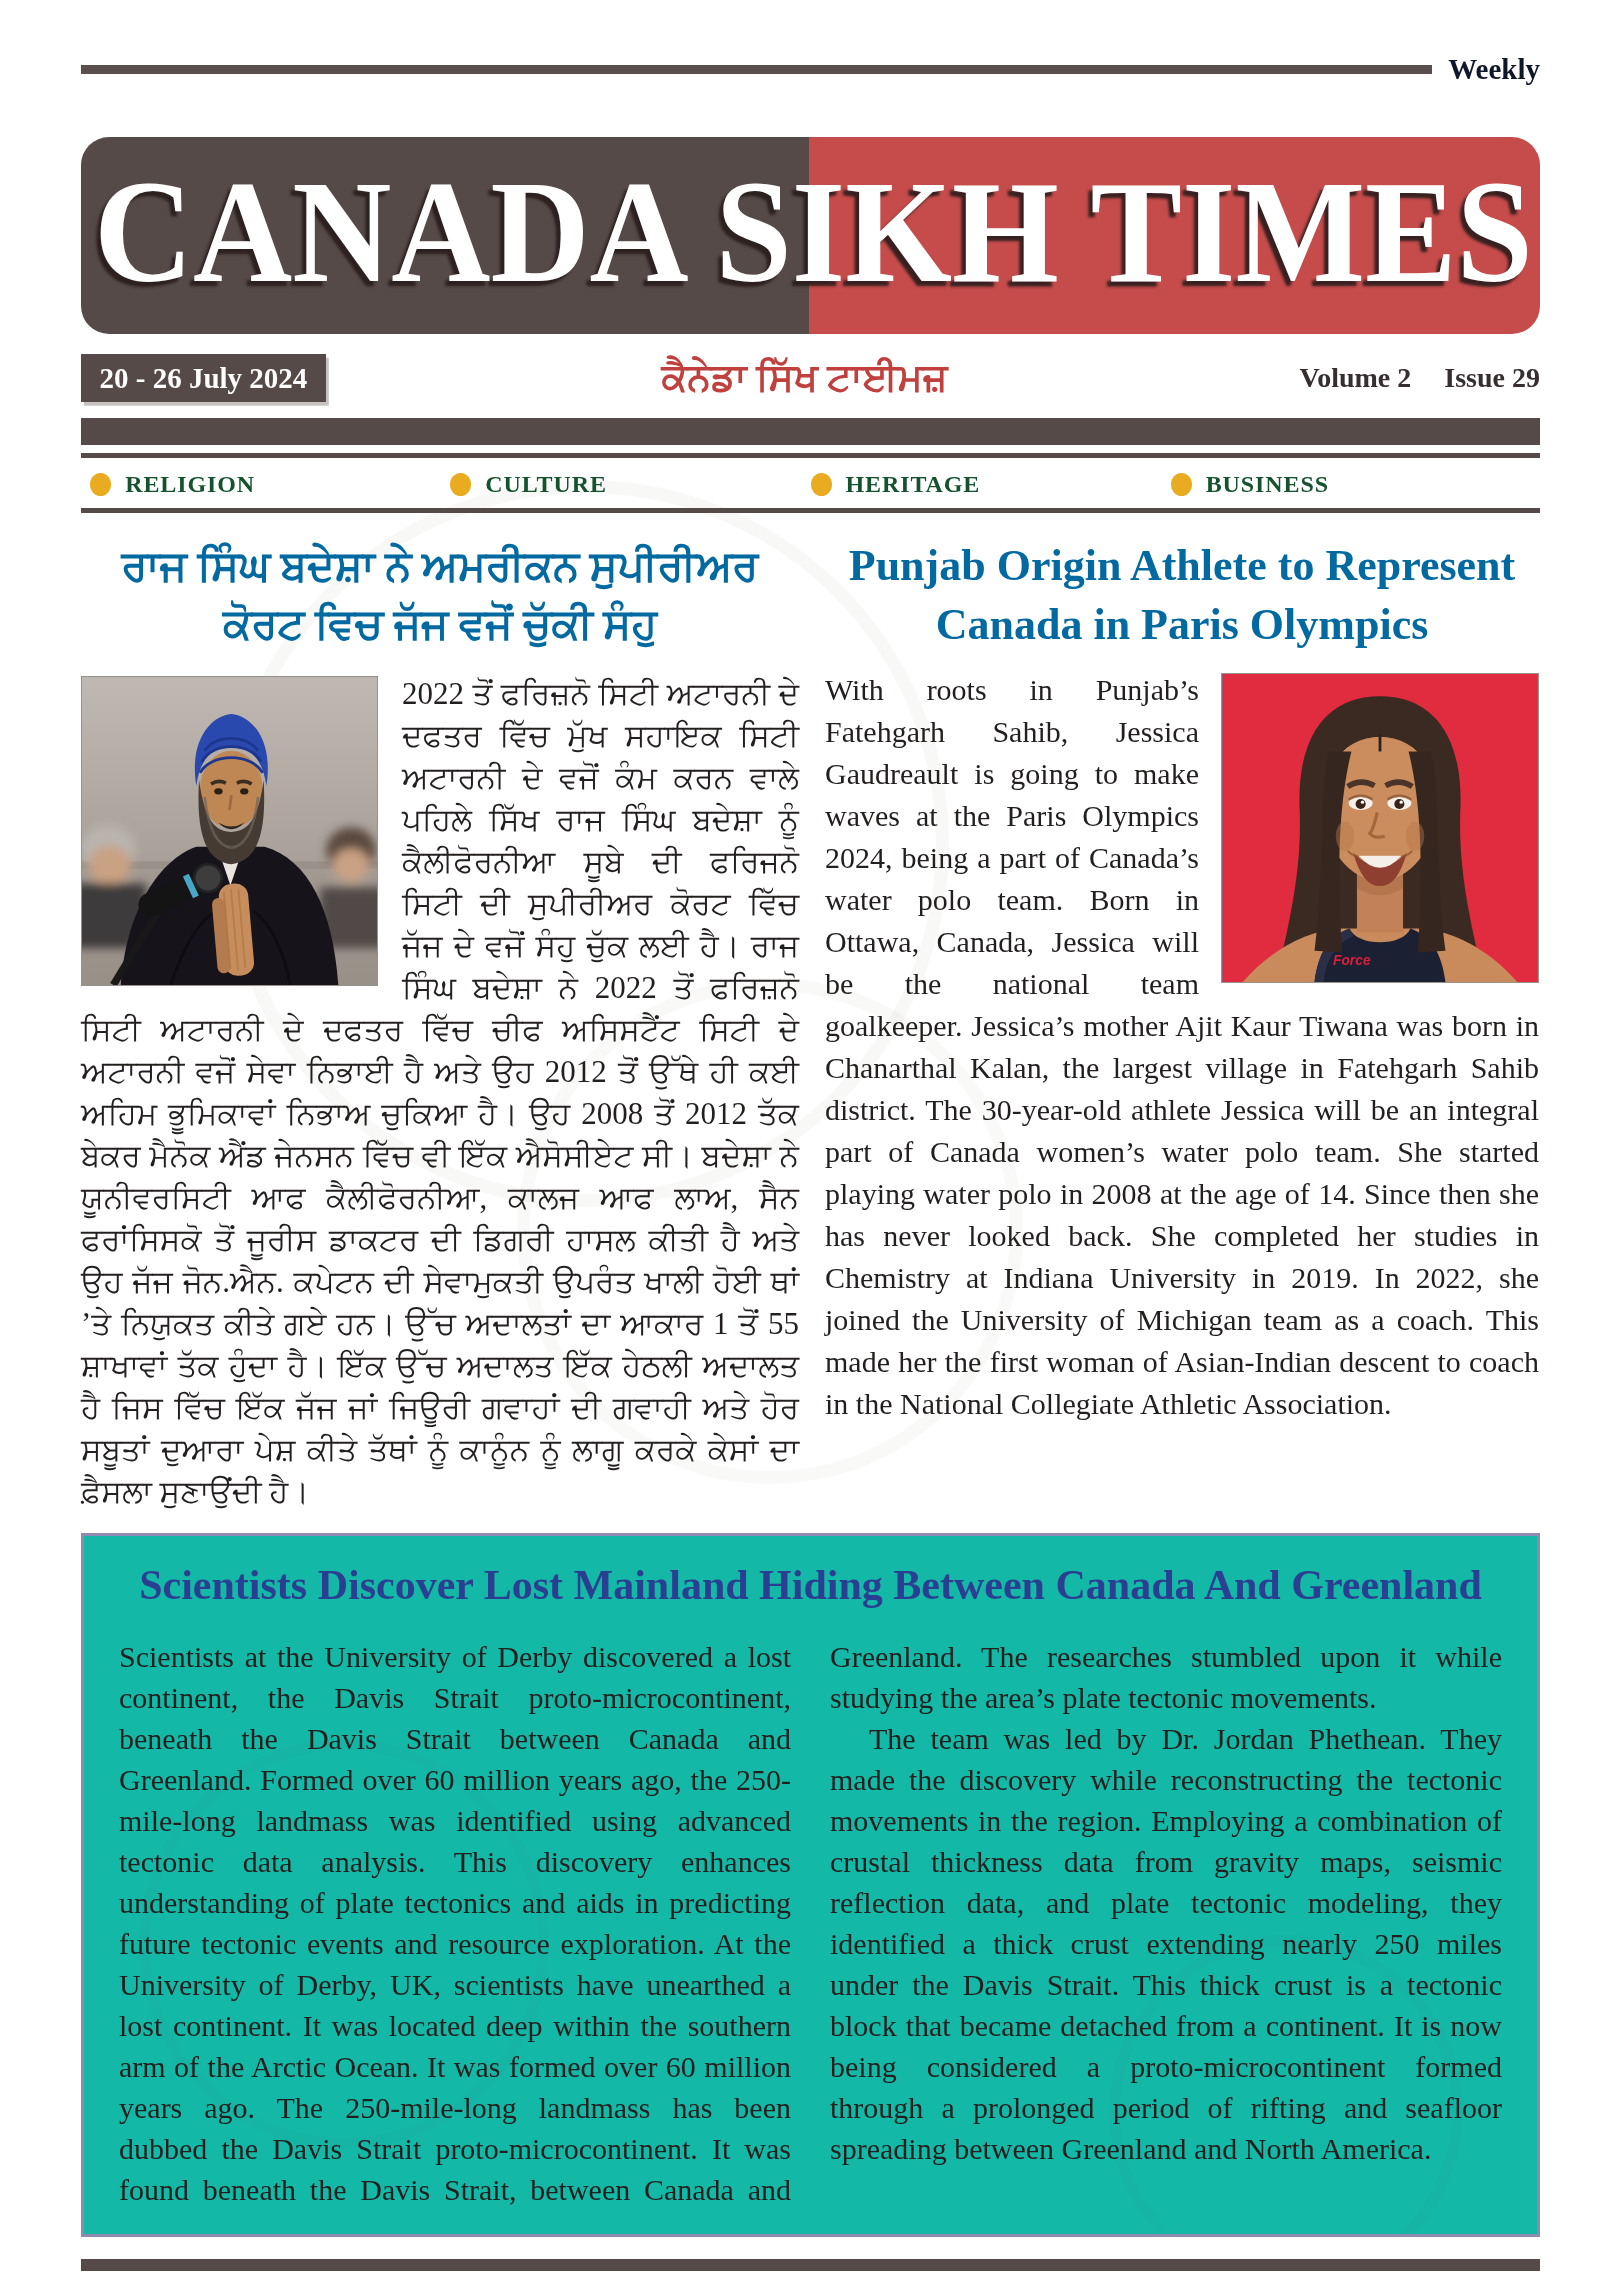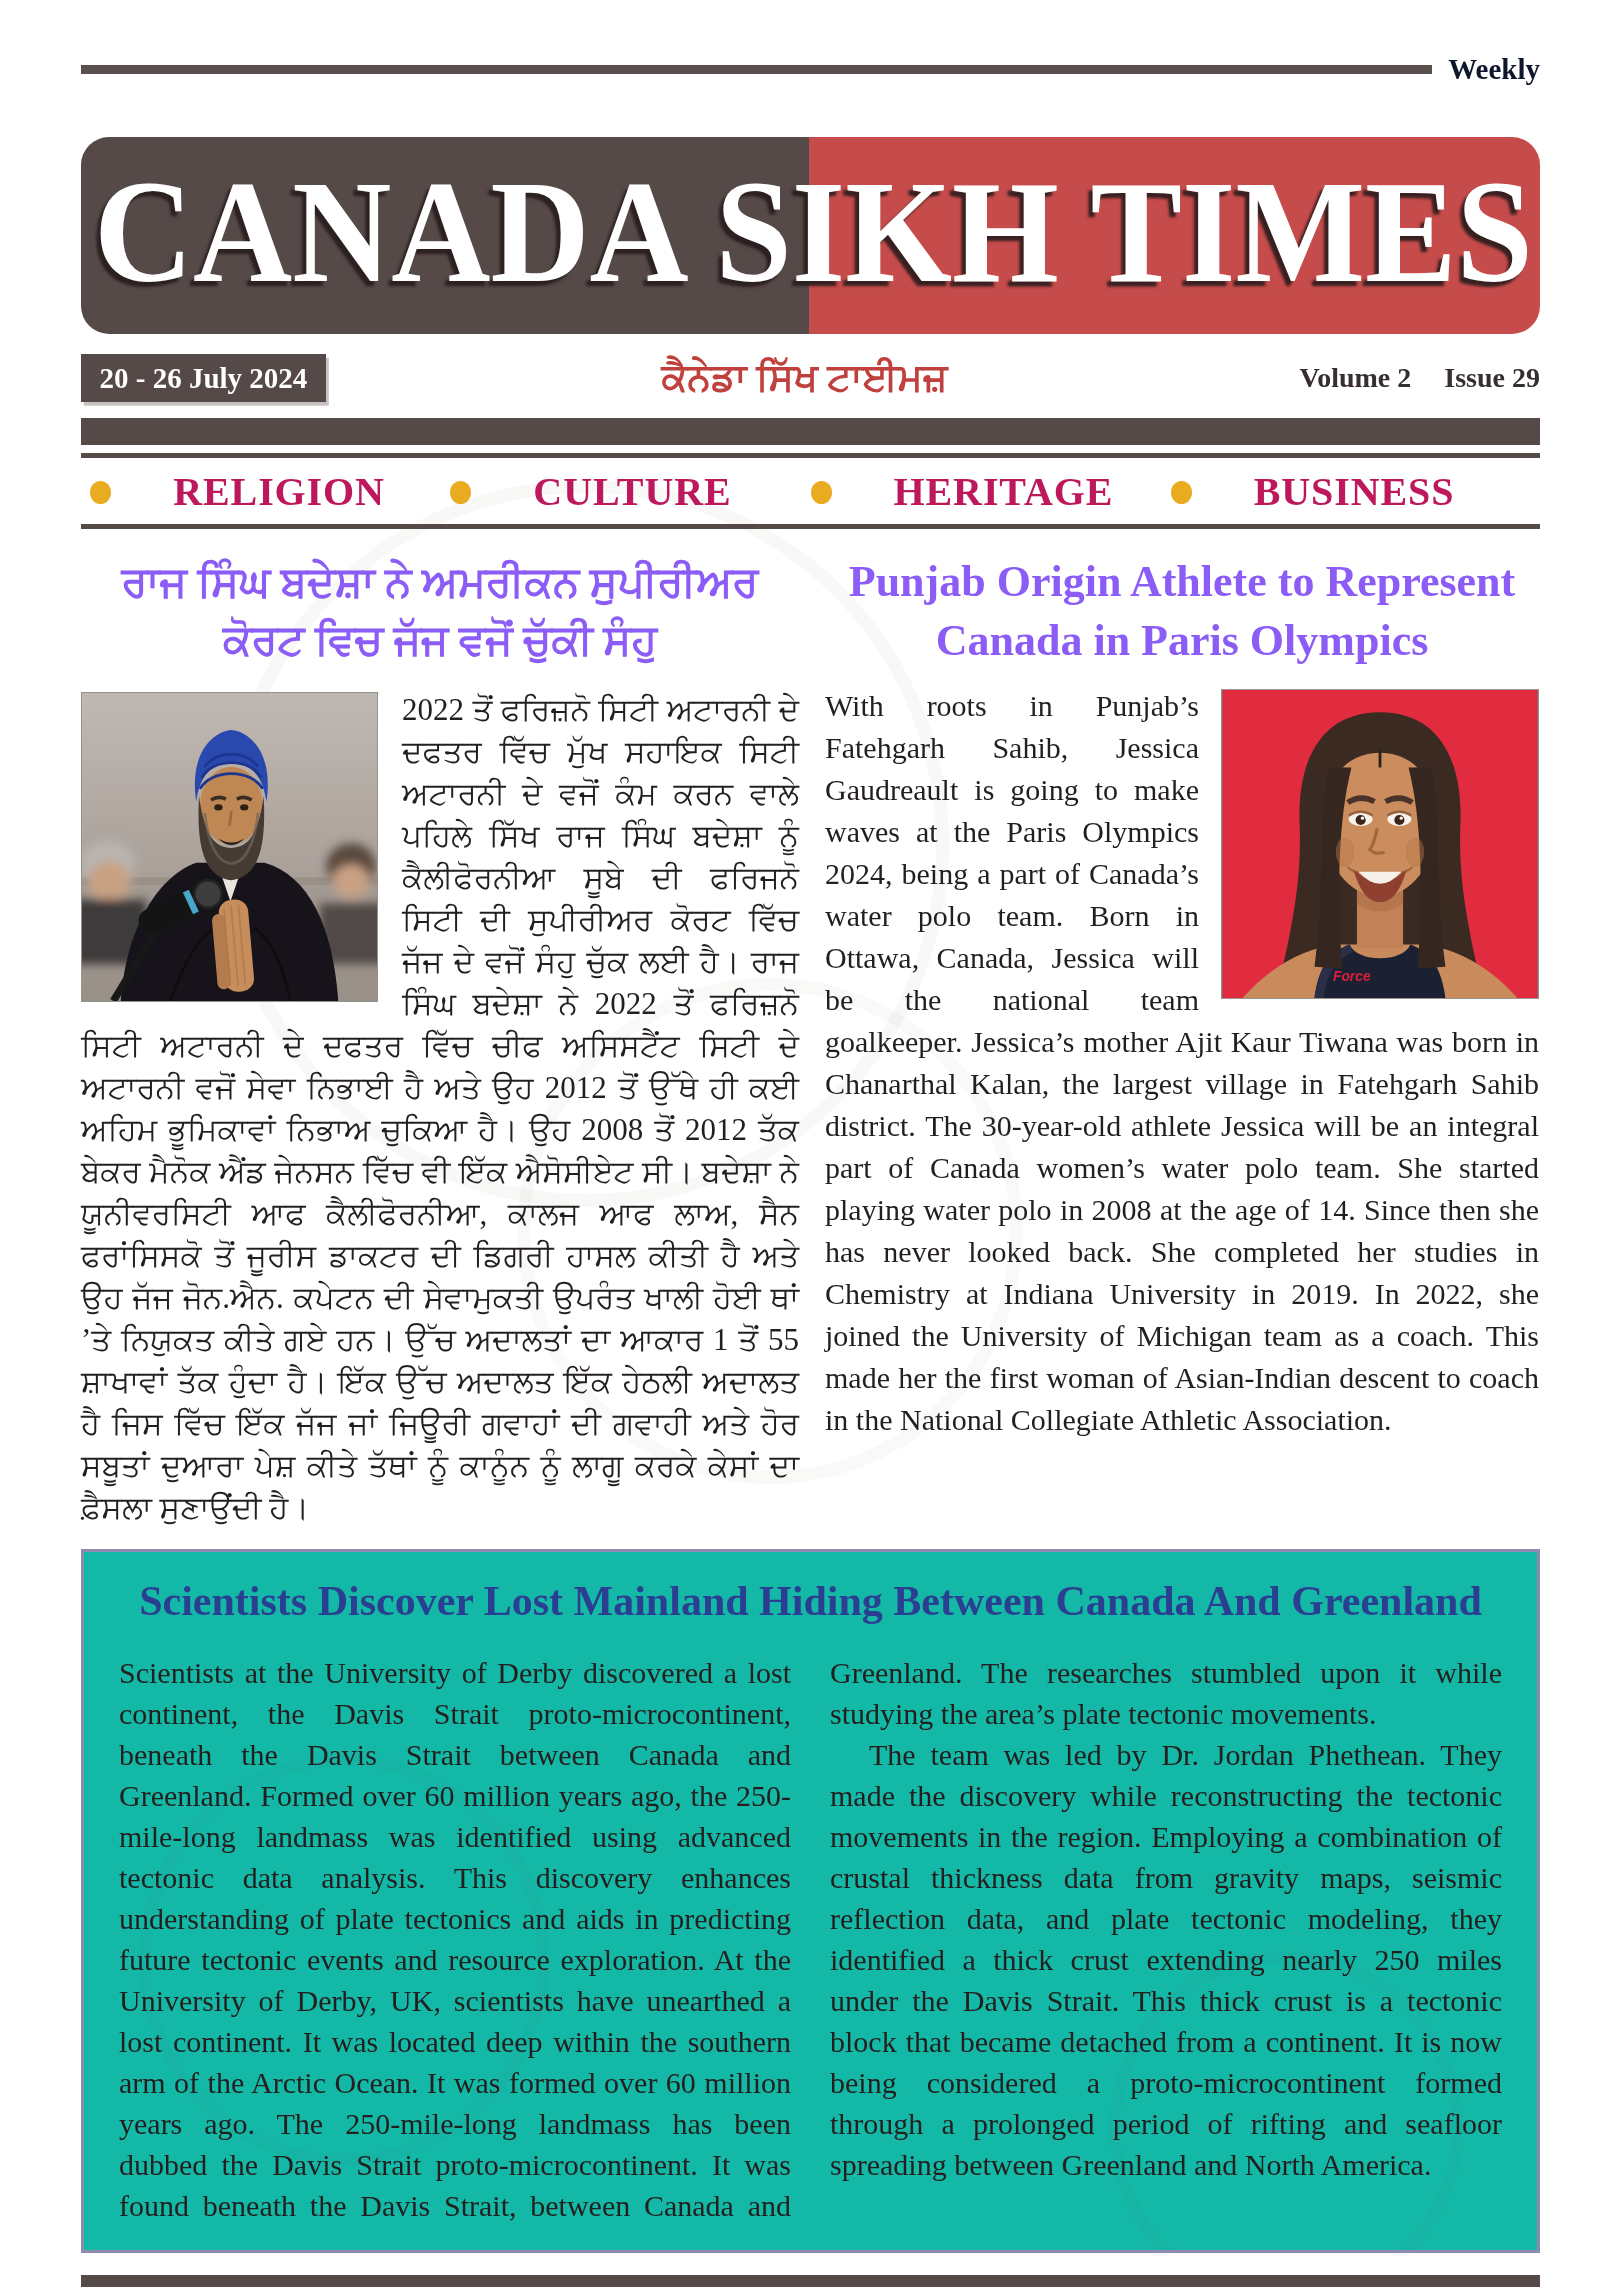--- a/index.html
+++ b/index.html
@@ -30,28 +30,28 @@
   .pa-title{position:absolute;left:0;right:12px;text-align:center;color:#bf403d;
             font-weight:bold;font-size:38px;line-height:1.1;}
   .vol-row{margin-left:auto;display:flex;gap:33px;font-size:28px;font-weight:bold;color:#362e2f;z-index:3;}
 
   
   .nav-bar{margin-top:14.8px;height:27px;background:#554a48;}
   .nav-line{height:4.6px;background:#554a48;margin-top:8.3px;}
   .nav-row{display:flex;align-items:center;padding:14px 9.2px 12px 9.2px;}
   .nav-item{flex:1;display:flex;align-items:center;gap:14px;}
   .nav-bullet{width:21px;height:23px;border-radius:50%;background:#e9ab20;flex:0 0 auto;}
-  .nav-label{font-size:40px;font-weight:bold;color:#be185d;letter-spacing:0.9px;line-height:1;margin-left:48px;}
+  .nav-label{font-size:24px;font-weight:bold;color:#14532d;letter-spacing:0.9px;line-height:1;}
   .nav-bottom{height:4.6px;background:#554a48;}
 
   
   .articles{display:flex;gap:26px;margin-top:24px;align-items:flex-start;}
   .col-left{width:718px;}
   .col-right{width:714px;}
-  .headline{color:#8b5cf6;font-weight:bold;text-align:center;margin:0 0 18.5px 0;}
+  .headline{color:#0369a1;font-weight:bold;text-align:center;margin:0 0 18.5px 0;}
   .headline-pa{font-size:42px;line-height:1.4;}
   .headline-en{font-size:44px;line-height:1.34;margin-bottom:14.8px;}
   .body-text{font-size:30px;line-height:42px;text-align:justify;margin:0;}
   .body-pa{font-size:31px;line-height:42px;}
   .photo-frame{border:0.9px solid #98928c;background:#0ea5e9;}
   .photo-left{float:left;width:295px;height:308px;margin:3.7px 24px 5.5px 0;}
   .photo-right{float:right;width:316px;height:308px;margin:3.7px 0 5.5px 22px;}
 
   
   .feature-box{margin-top:20px;border:3.7px solid #8f8bb0;background:#14b8a6;

